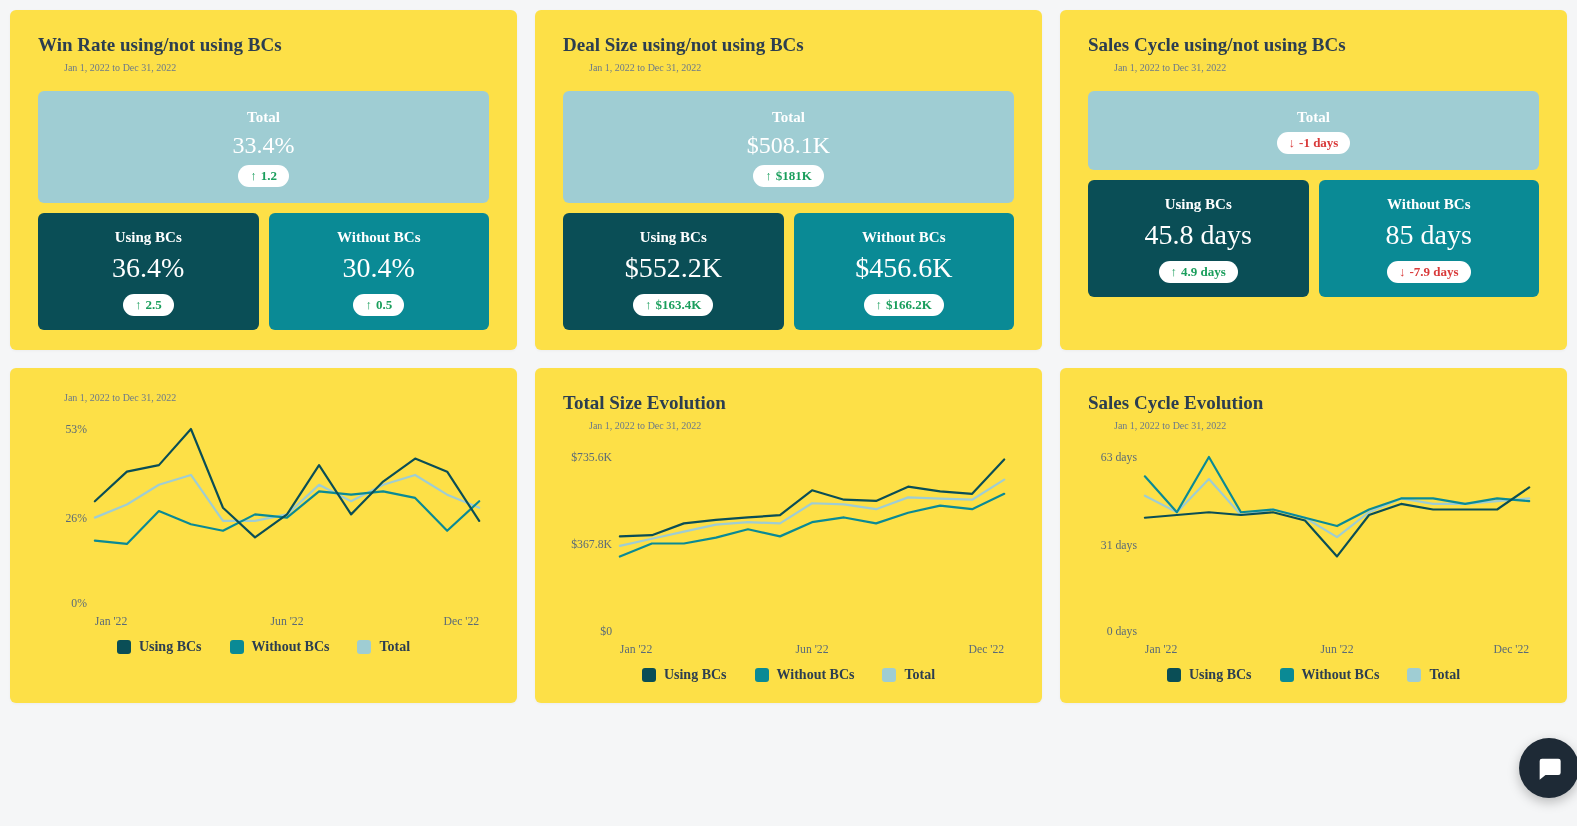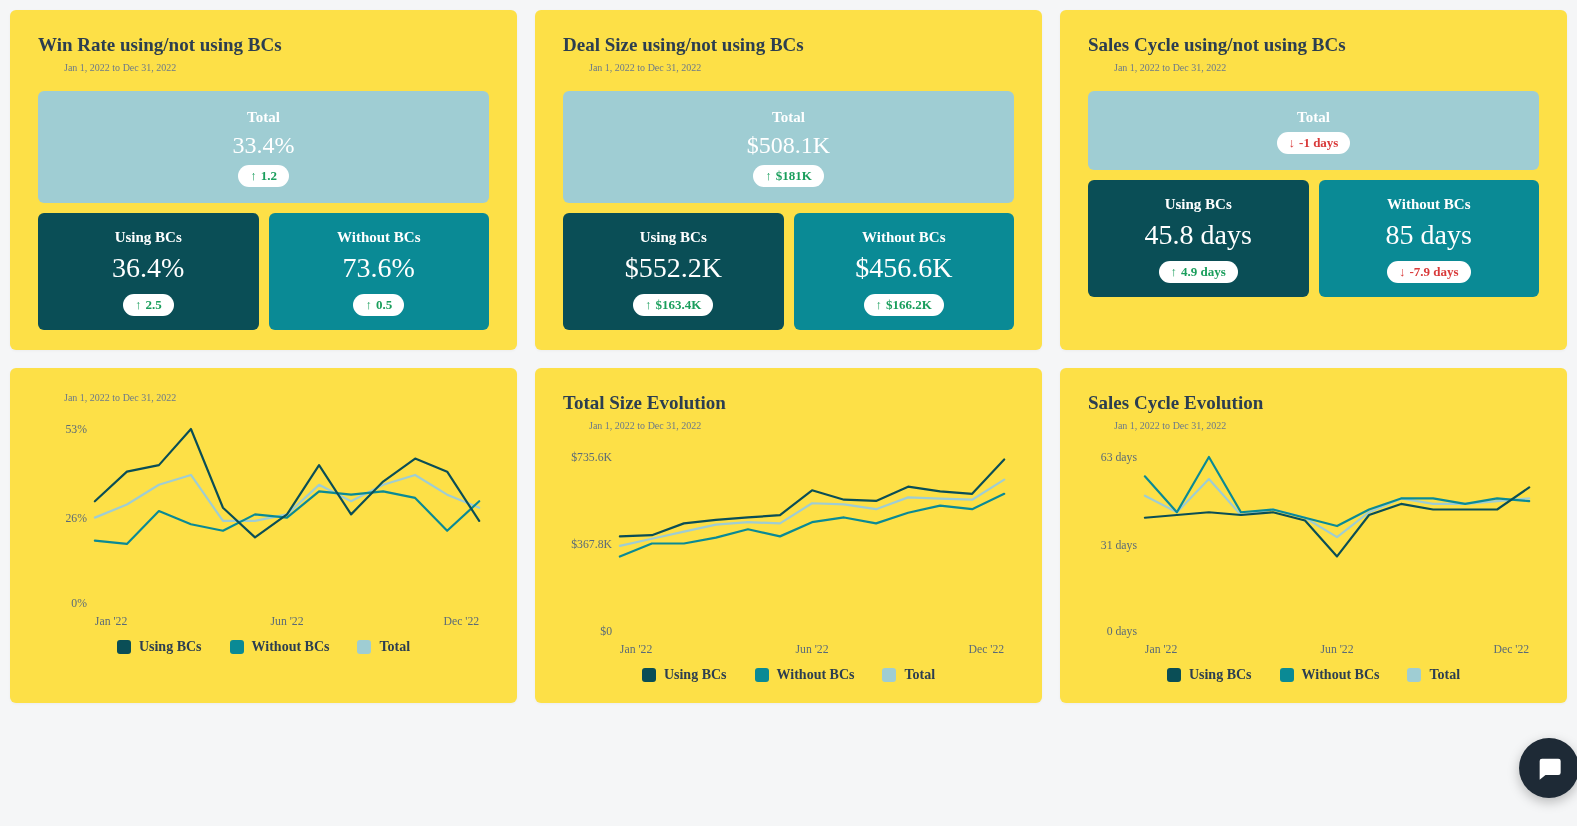--- a/index.html
+++ b/index.html
@@ -112,21 +112,21 @@
       <div class="sub-box dark">
         <div class="sub-label">Using BCs</div>
         <div class="sub-value">36.4%</div>
         <span class="pill up">
           <span>↑</span>
           <span>2.5</span>
         </span>
       </div>
       <div class="sub-box mid">
         <div class="sub-label">Without BCs</div>
-        <div class="sub-value">73.6%</div>
+        <div class="sub-value">30.4%</div>
         <span class="pill up">
           <span>↑</span>
           <span>0.5</span>
         </span>
       </div>
     </div>
   </div>
 
   <div class="card">
     <div class="card-title">Deal Size using/not using BCs</div>

